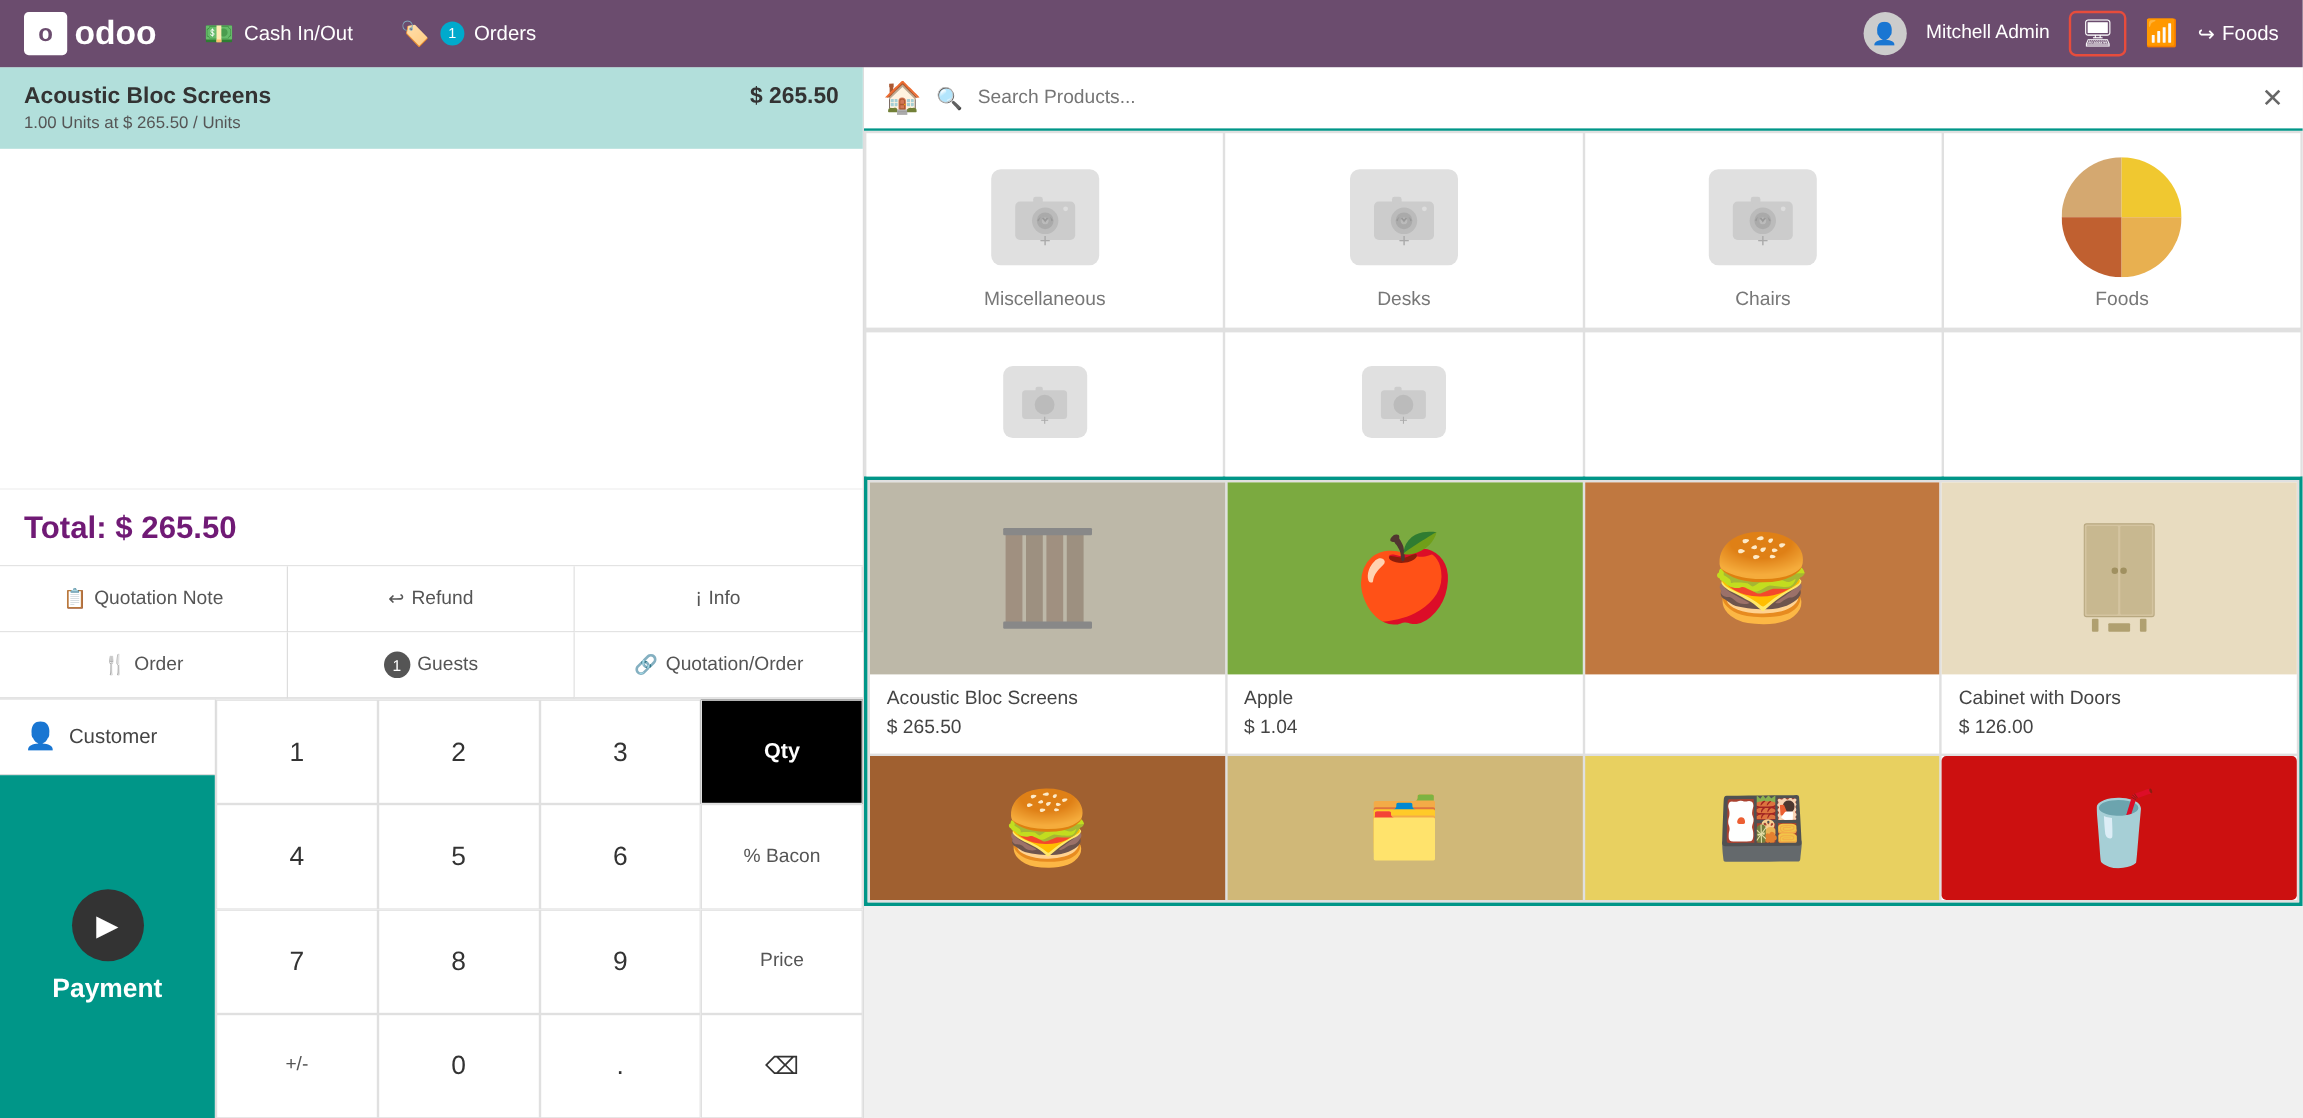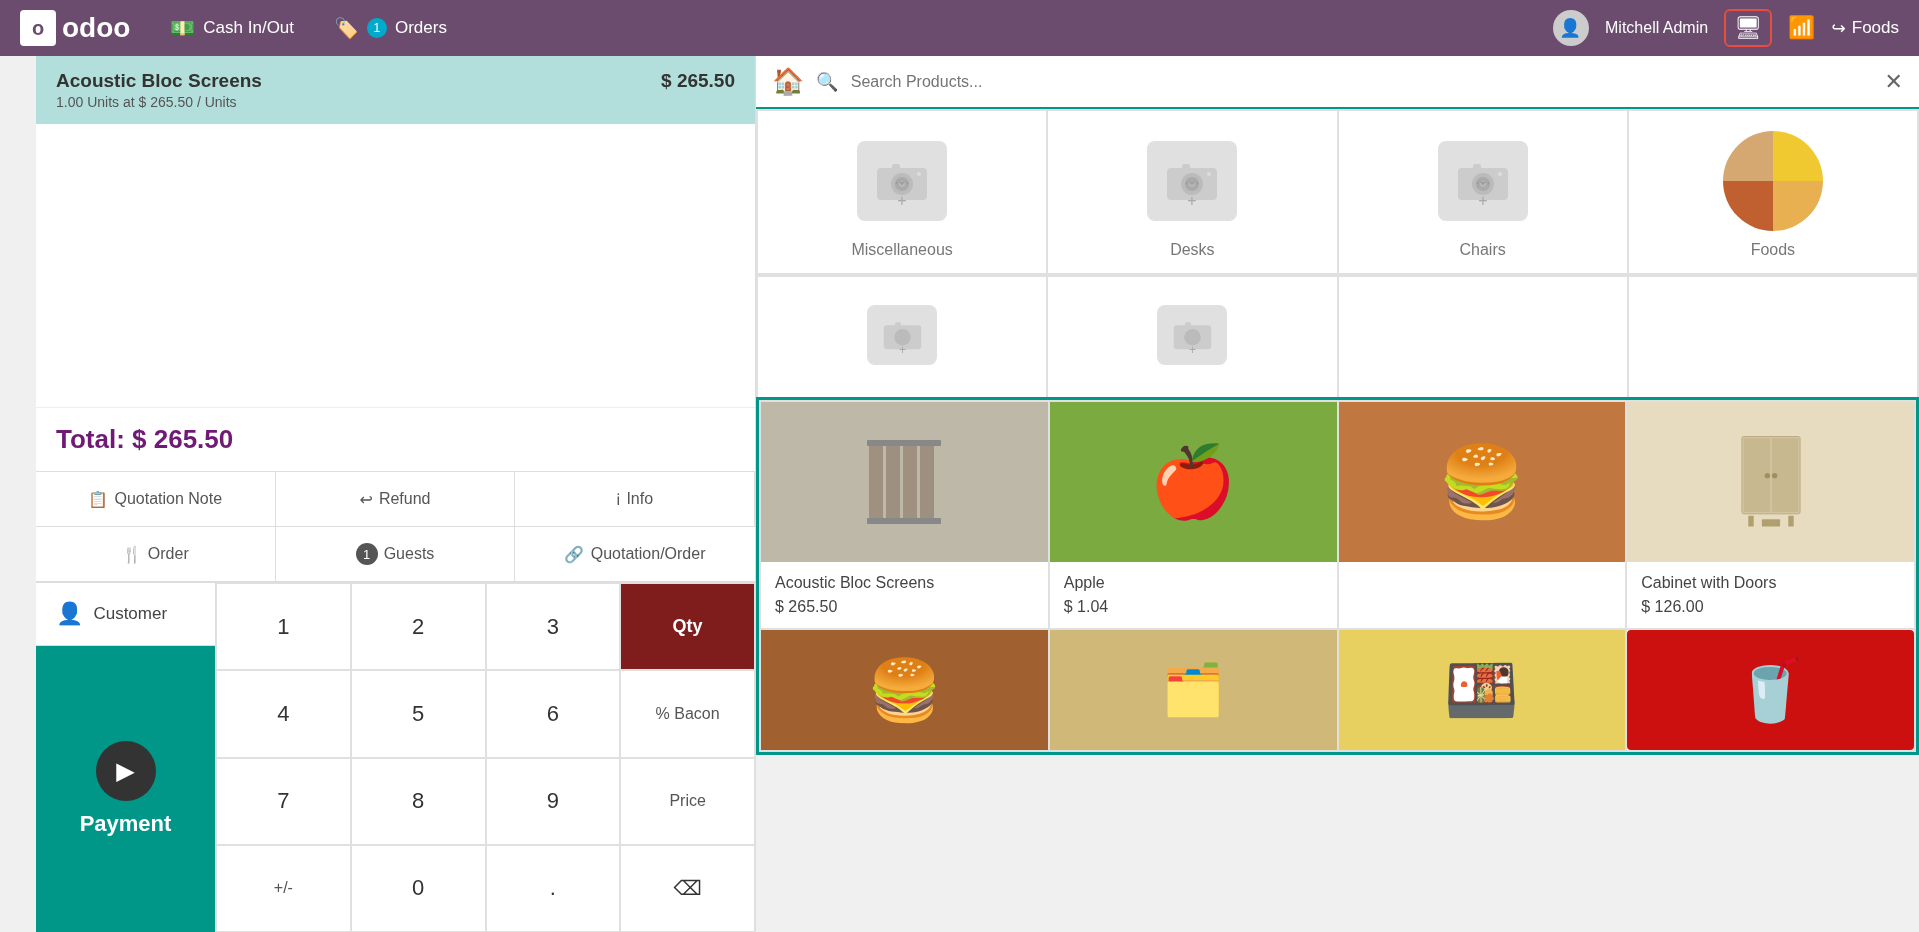--- a/index.html
+++ b/index.html
@@ -23,21 +23,21 @@
     .nav-item { display: flex; align-items: center; gap: 8px; font-size: 17px; cursor: pointer; color: white; }
     .nav-badge { background: #00aacc; color: white; border-radius: 50%; width: 20px; height: 20px; font-size: 12px; display: flex; align-items: center; justify-content: center; }
     .nav-right { margin-left: auto; display: flex; align-items: center; gap: 16px; }
     .nav-avatar { width: 36px; height: 36px; border-radius: 50%; background: #ccc; overflow: hidden; display: flex; align-items: center; justify-content: center; font-size: 18px; }
     .nav-screen-btn { border: 2px solid #e74c3c; border-radius: 6px; padding: 4px 8px; display: flex; align-items: center; }
     .nav-screen-icon { color: white; font-size: 22px; }
     .nav-wifi { font-size: 22px; color: #2ecc71; }
     .nav-close { display: flex; align-items: center; gap: 6px; font-size: 17px; cursor: pointer; }
 
     
-    .main-layout { display: flex; height: calc(932px - 56px); padding-left: 36px; }
+    .main-layout { display: flex; height: calc(932px - 56px); }
 
     
     .left-panel { width: 720px; background: white; display: flex; flex-direction: column; border-right: 1px solid #ddd; }
 
     
     .order-item { background: #b2dfdb; padding: 14px 20px; display: flex; justify-content: space-between; align-items: flex-start; }
     .order-item-name { font-size: 19px; font-weight: bold; color: #333; }
     .order-item-price { font-size: 19px; font-weight: bold; color: #333; }
     .order-item-detail { font-size: 14px; color: #555; margin-top: 2px; }
 
@@ -50,21 +50,21 @@
     .action-btn:last-child { border-right: none; }
     .badge-circle { background: #555; color: white; border-radius: 50%; width: 22px; height: 22px; font-size: 13px; display: flex; align-items: center; justify-content: center; }
     .customer-btn { display: flex; align-items: center; gap: 10px; padding: 18px 20px; font-size: 17px; color: #444; cursor: pointer; border-bottom: 1px solid #ddd; }
     .customer-teal { background: #009688; height: calc(100% - 60px); display: flex; align-items: center; justify-content: center; flex-direction: column; gap: 10px; cursor: pointer; }
     .payment-circle { width: 60px; height: 60px; border-radius: 50%; background: #333; display: flex; align-items: center; justify-content: center; }
     .payment-label { color: white; font-size: 22px; font-weight: bold; }
 
     
     .numpad { display: grid; grid-template-columns: repeat(4, 1fr); flex: 1; }
     .num-btn { border: 1px solid #e0e0e0; display: flex; align-items: center; justify-content: center; font-size: 22px; color: #333; cursor: pointer; background: white; min-height: 70px; }
-    .num-btn-highlight { background: #7f1d1d; color: white; font-size: 18px; font-weight: bold; }
+    .num-btn-highlight { background: #000000; color: white; font-size: 18px; font-weight: bold; }
     .num-btn-label { font-size: 16px; color: #555; }
 
     
     .right-panel { flex: 1; background: #f0f0f0; display: flex; flex-direction: column; }
 
     
     .search-bar { background: white; padding: 10px 16px; display: flex; align-items: center; gap: 12px; border-bottom: 2px solid #009688; }
     .home-btn { color: #009688; font-size: 26px; cursor: pointer; }
     .search-icon { color: #999; font-size: 18px; }
     .search-input { flex: 1; border: none; outline: none; font-size: 16px; color: #aaa; }

